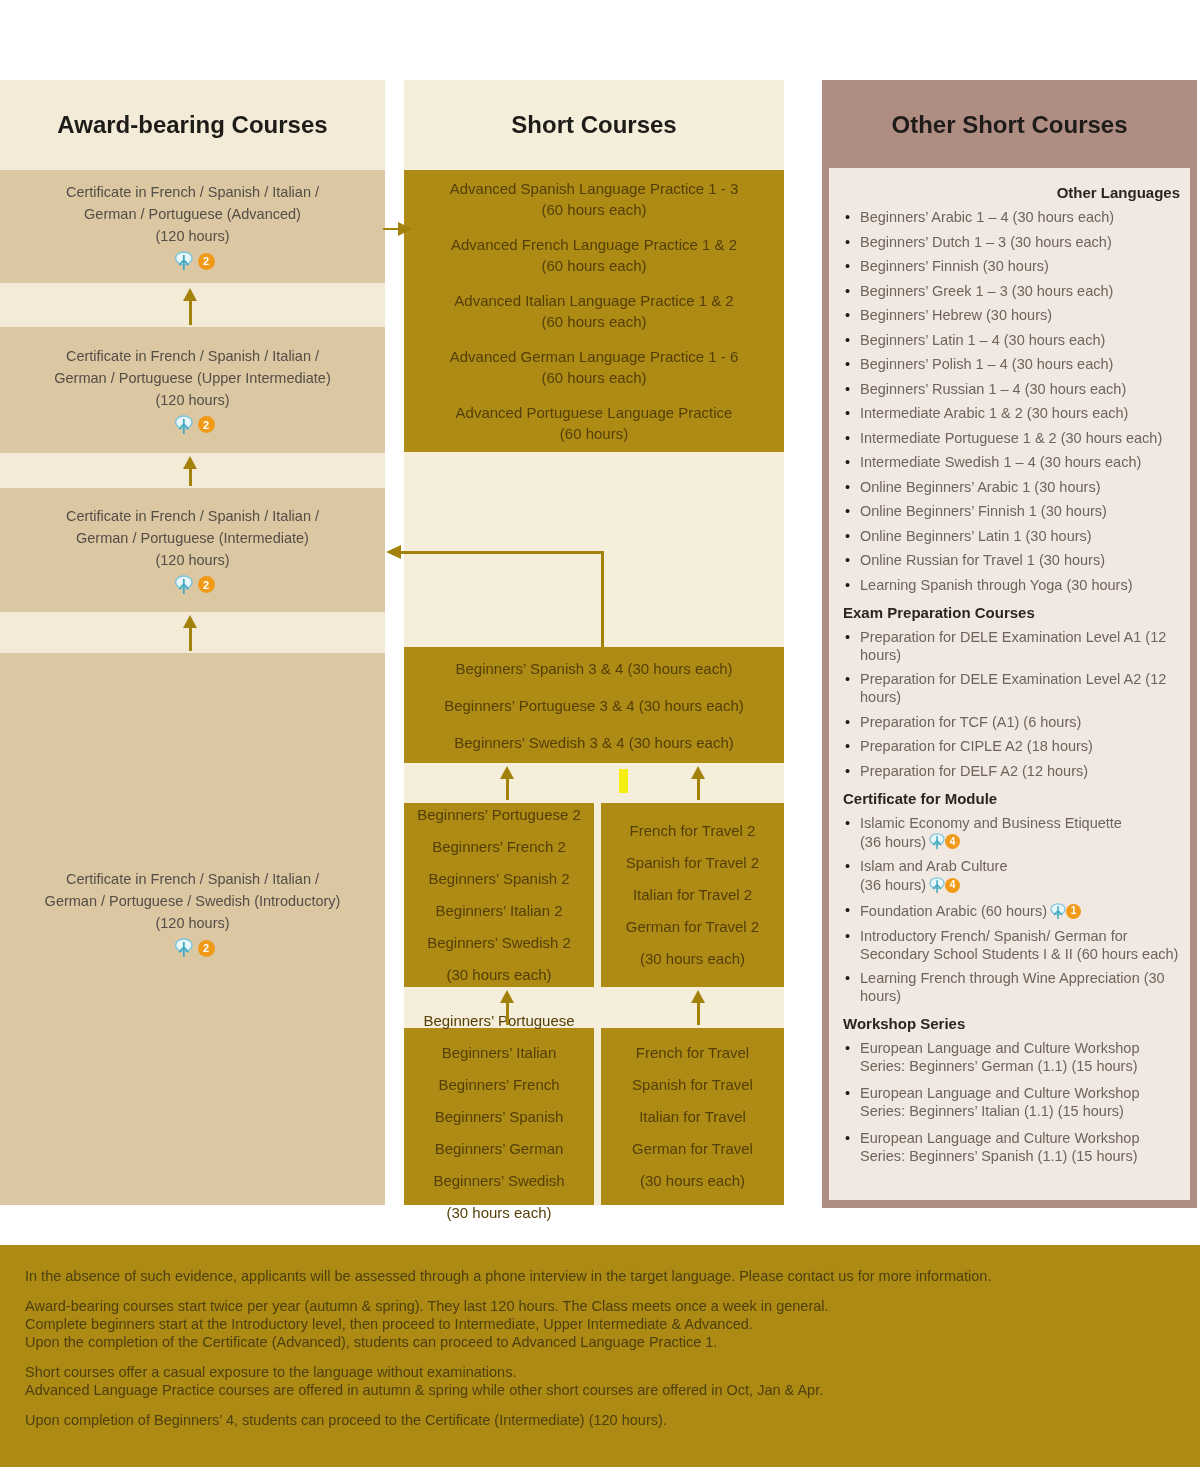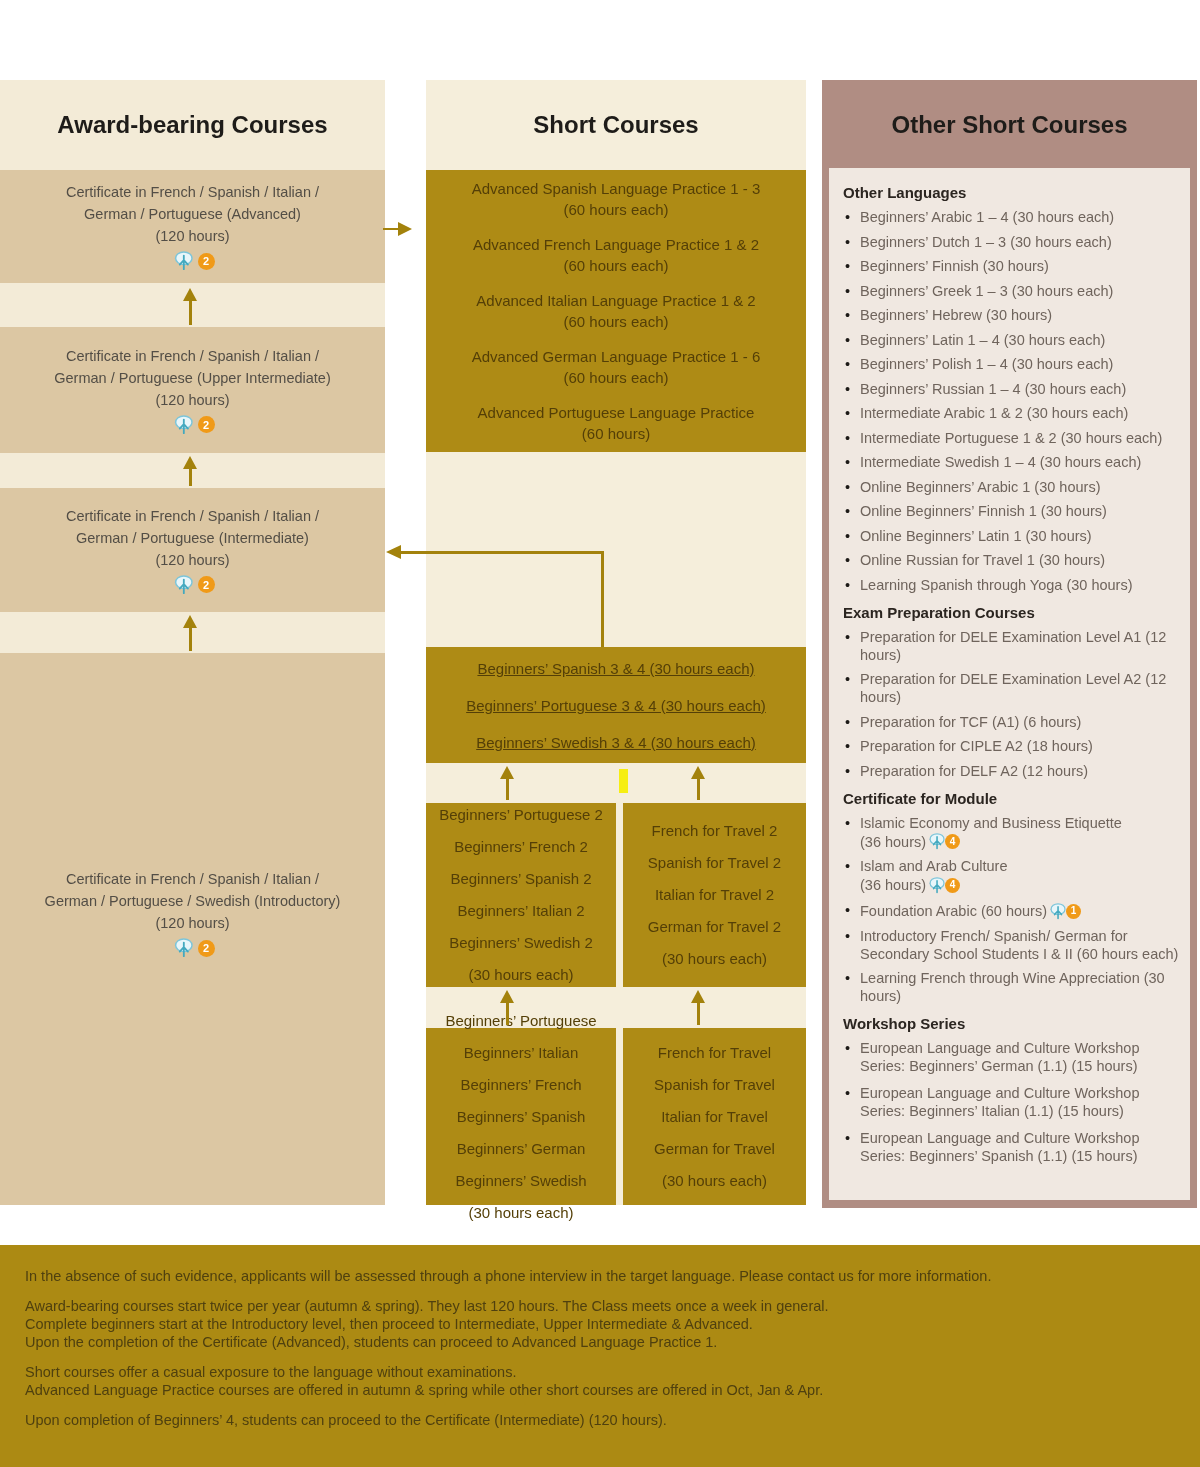--- a/index.html
+++ b/index.html
@@ -7,21 +7,21 @@
         font-family:"Liberation Sans", sans-serif;}
 
   
   .titlebar{position:absolute;left:0;top:0;width:1200px;height:47px;background:#ac8a13;}
   .titlebar h1{margin:0;padding:0 0 0 18px;line-height:47px;font-size:22px;font-weight:bold;
                color:#fbf7ec;letter-spacing:.2px;}
 
   
   .col{position:absolute;top:80px;height:1125px;}
   .col-award{left:0;width:385px;background:#f3ebd7;}
-  .col-short{left:426px;width:380px;background:#f5eedb;}
+  .col-short{left:404px;width:380px;background:#f5eedb;}
   .col-other{left:822px;width:375px;height:1128px;background:#b08d83;}
   .col-head{position:absolute;top:0;left:0;right:0;height:90px;display:flex;align-items:center;
             justify-content:center;font-weight:bold;font-size:24px;color:#1e1c19;}
 
   
   .cert-box{position:absolute;left:0;width:100%;background:#dcc7a3;display:flex;flex-direction:column;
             align-items:center;justify-content:center;text-align:center;font-size:14.5px;
             color:#534e46;line-height:22px;}
   .cert-box.intro{justify-content:flex-start;padding-top:215px;box-sizing:border-box;}
   .icon-row{display:flex;align-items:center;gap:5px;margin-top:3px;height:22px;}
@@ -30,21 +30,21 @@
   .gold-box{position:absolute;background:#ae8b15;color:#543f07;display:flex;flex-direction:column;
             align-items:center;justify-content:center;text-align:center;font-size:15px;line-height:21.5px;gap:10px;}
   .gb-item{margin:1.5px 0;}
   .lh27 .gb-line{line-height:27px;}
   .lh22 .gb-line{line-height:22px;}
 
   
   .panel{position:absolute;left:7px;right:7px;top:88px;bottom:8px;background:#f0e8e1;
          padding:16px 10px 8px 14px;box-sizing:border-box;overflow:hidden;}
   .sec-head{margin:10px 0 7px;font-size:15px;font-weight:bold;color:#2b2520;}
-  .sec-head.first{margin-top:0;}
+  .sec-head.first{margin-top:0;text-align:right;}
   .li{position:relative;padding-left:17px;font-size:14.5px;color:#6f645c;line-height:18px;
       margin-bottom:6.5px;}
   .li::before{content:"•";position:absolute;left:2px;top:0;color:#1d1a17;}
   .ws .li{margin-bottom:9px;}
   .inline-row{display:inline-flex;align-items:center;vertical-align:middle;}
 
   
   .badge{display:inline-flex;align-items:center;justify-content:center;width:17px;height:17px;
          border-radius:50%;background:#f09a18;color:#fff;font-size:11px;font-weight:bold;flex:0 0 auto;}
   .badge-sm{width:15px;height:15px;font-size:10px;}
@@ -159,21 +159,21 @@
           <div>Advanced German Language Practice 1 - 6</div>
           <div>(60 hours each)</div>
         </div>
 
         <div class="gb-item">
           <div>Advanced Portuguese Language Practice</div>
           <div>(60 hours)</div>
         </div>
       </div>
 
-    <div class="gold-box lh27" style="top:567px;left:0;width:380px;height:116px;text-decoration:underline;">
+    <div class="gold-box lh27" style="top:567px;left:0;width:380px;height:116px;">
 
     <div class="gb-line">Beginners’ Spanish 3 &amp; 4 (30 hours each)</div>
         <div class="gb-line">Beginners’ Portuguese 3 &amp; 4 (30 hours each)</div>
         <div class="gb-line">Beginners’ Swedish 3 &amp; 4 (30 hours each)</div>
       </div>
 
     <div class="gold-box lh22" style="top:723px;left:0;width:190px;height:184px;">
 
     <div class="gb-line">Beginners’ Portuguese 2</div>
         <div class="gb-line">Beginners’ French 2</div>

